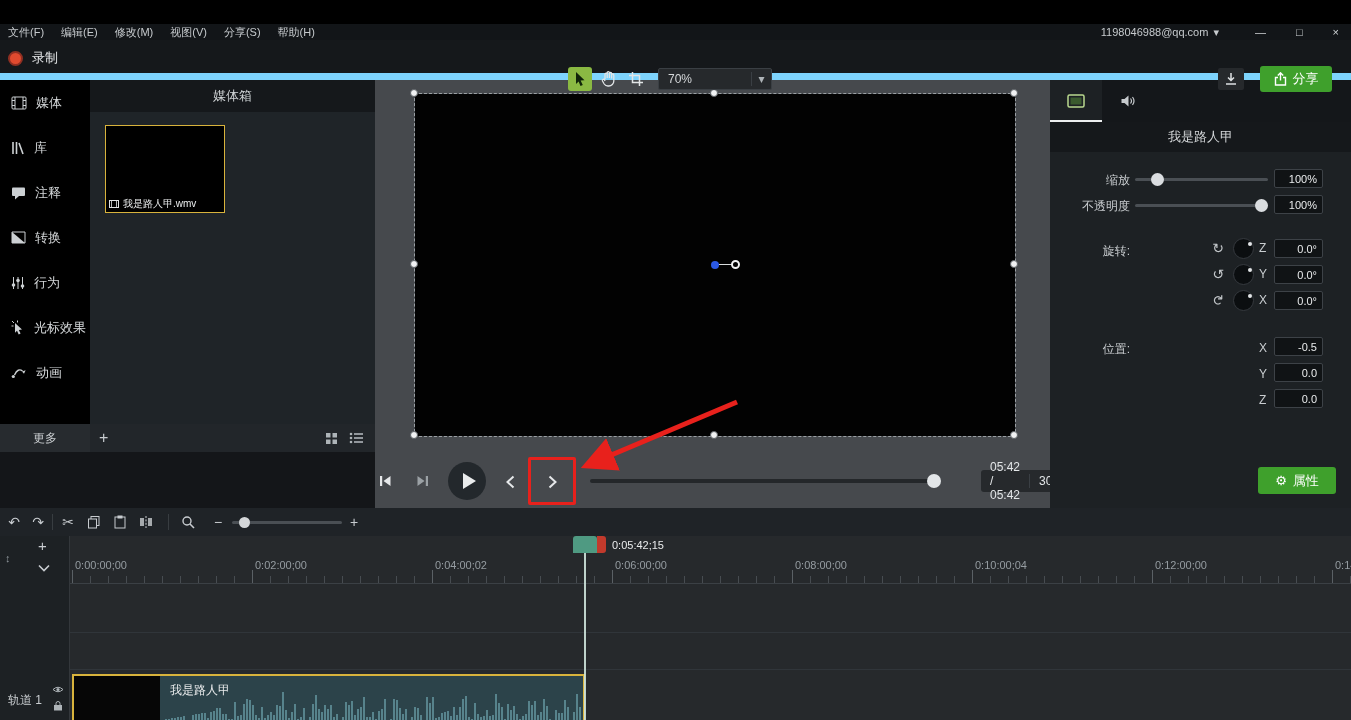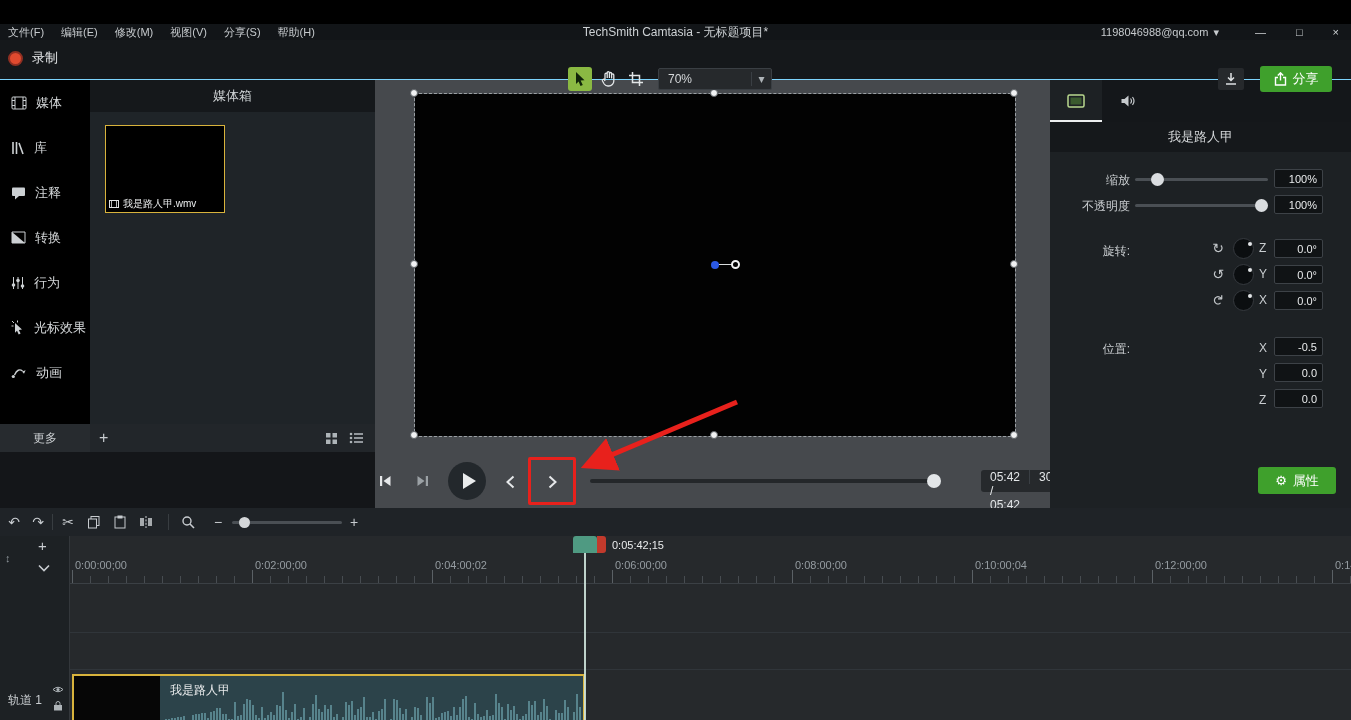--- a/index.html
+++ b/index.html
@@ -9,21 +9,21 @@
 
   
   .menubar{position:absolute;left:0;top:0;width:1351px;height:16px;background:#121518;z-index:20;}
   .menu-items{position:absolute;left:8px;top:0;height:16px;display:flex;gap:17px;align-items:center;font-size:11px;color:#c6cacd;}
   .menu-title{position:absolute;left:400px;width:551px;top:0;height:16px;line-height:16px;text-align:center;font-size:12px;color:#cdd1d4;}
   .menu-right{position:absolute;right:12px;top:0;height:16px;display:flex;align-items:center;gap:30px;font-size:11px;color:#c6cacd;}
   .account{display:flex;align-items:center;gap:5px;margin-right:6px;}
   .winbtn{color:#d0d4d6;font-size:11px;}
 
   
-  .toolbar{position:absolute;left:0;top:16px;width:1351px;height:40px;background:#15181b;border-bottom:1px solid #7dd3fc;z-index:19;}
+  .toolbar{position:absolute;left:0;top:16px;width:1351px;height:40px;background:#15181b;border-bottom:7px solid #7dd3fc;z-index:19;}
   .record{position:absolute;left:8px;top:9px;display:flex;align-items:center;gap:9px;font-size:13px;color:#e8eaec;}
   .rec-dot{width:15px;height:15px;border-radius:50%;background:#e04a2f;border:2px solid #8f2f22;}
   .tool-btn{position:absolute;top:27px;width:24px;height:24px;border-radius:3px;display:flex;align-items:center;justify-content:center;}
   .tool-btn.select{background:#8ab943;}
   .zoom-select{position:absolute;left:658px;top:28px;width:114px;height:22px;background:#26292c;border:1px solid #3a3f44;border-radius:2px;display:flex;align-items:center;font-size:12px;color:#d5d8da;}
   .zoom-select .val{padding-left:9px;flex:1;}
   .zs-caret{width:20px;text-align:center;color:#aeb4b8;border-left:1px solid #3a3f44;}
   .dl-btn{position:absolute;left:1218px;top:28px;width:26px;height:22px;background:#26292c;border-radius:2px;display:flex;align-items:center;justify-content:center;}
   .share-btn{position:absolute;left:1260px;top:26px;width:72px;height:26px;background:#3fa02c;border-radius:3px;display:flex;align-items:center;justify-content:center;gap:6px;color:#fff;font-size:13px;}
 
@@ -48,21 +48,21 @@
   .handle{position:absolute;width:8px;height:8px;border-radius:50%;background:#f1f2f3;border:1px solid #5c6165;}
   .dot-blue{position:absolute;left:296px;top:167px;width:8px;height:8px;border-radius:50%;background:#2b59e6;}
   .dot-link{position:absolute;left:304px;top:170px;width:13px;height:1px;background:#d8dbdd;}
   .dot-ring{position:absolute;left:316px;top:166px;width:9px;height:9px;border-radius:50%;border:2px solid #f1f2f3;background:transparent;}
   .pb-icon{position:absolute;width:20px;height:20px;display:flex;align-items:center;justify-content:center;}
   .pb-play{position:absolute;left:73px;top:382px;width:38px;height:38px;border-radius:50%;background:#23282c;display:flex;align-items:center;justify-content:center;}
   .pb-play i{display:block;width:0;height:0;border-left:13px solid #e9ebec;border-top:8px solid transparent;border-bottom:8px solid transparent;margin-left:4px;}
   .red-box{position:absolute;left:153px;top:377px;width:48px;height:48px;border:3px solid #e8211c;border-radius:2px;pointer-events:none;z-index:6;}
   .pb-slider{position:absolute;left:215px;top:399px;width:348px;height:4px;background:#24272a;border-radius:2px;}
   .pb-handle{position:absolute;left:552px;top:394px;width:14px;height:14px;border-radius:50%;background:#e3e6e8;}
-  .pb-time{position:absolute;left:606px;top:390px;height:22px;background:#26292c;border-radius:3px;display:flex;align-items:flex-start;font-size:12px;color:#e3e6e8;}
+  .pb-time{position:absolute;left:606px;top:390px;height:22px;background:#26292c;border-radius:3px;display:flex;align-items:center;font-size:12px;color:#e3e6e8;}
   .pb-time .t{padding:0 9px;}
   .pb-time .f{padding:0 9px;border-left:1px solid #3a3f44;}
   .anno{position:absolute;left:0;top:0;width:675px;height:428px;pointer-events:none;z-index:7;}
 
   
   .props{position:absolute;left:1050px;top:56px;width:301px;height:428px;background:#1d2124;}
   .props-tabs{position:absolute;left:0;top:0;width:301px;height:42px;background:#14171a;display:flex;}
   .ptab{width:52px;height:42px;display:flex;align-items:center;justify-content:center;}
   .ptab.active{background:#1d2124;box-shadow:inset 0 -2px 0 #eceeef;}
   .props-title{position:absolute;left:0;top:42px;width:301px;height:30px;background:#15181b;display:flex;align-items:center;justify-content:center;font-size:13px;color:#d5d8da;}
@@ -121,21 +121,20 @@
 
   <div class="menubar">
     <div class="menu-items">
       <span class="menu-item">文件(F)</span>
       <span class="menu-item">编辑(E)</span>
       <span class="menu-item">修改(M)</span>
       <span class="menu-item">视图(V)</span>
       <span class="menu-item">分享(S)</span>
       <span class="menu-item">帮助(H)</span>
     </div>
-    <div class="menu-title">TechSmith Camtasia - 无标题项目*</div>
     <div class="menu-right">
       <span class="account">
         <span>1198046988@qq.com</span>
         <span>▾</span>
       </span>
       <span class="winbtn">—</span>
       <span class="winbtn">□</span>
       <span class="winbtn">×</span>
     </div>
   </div>

